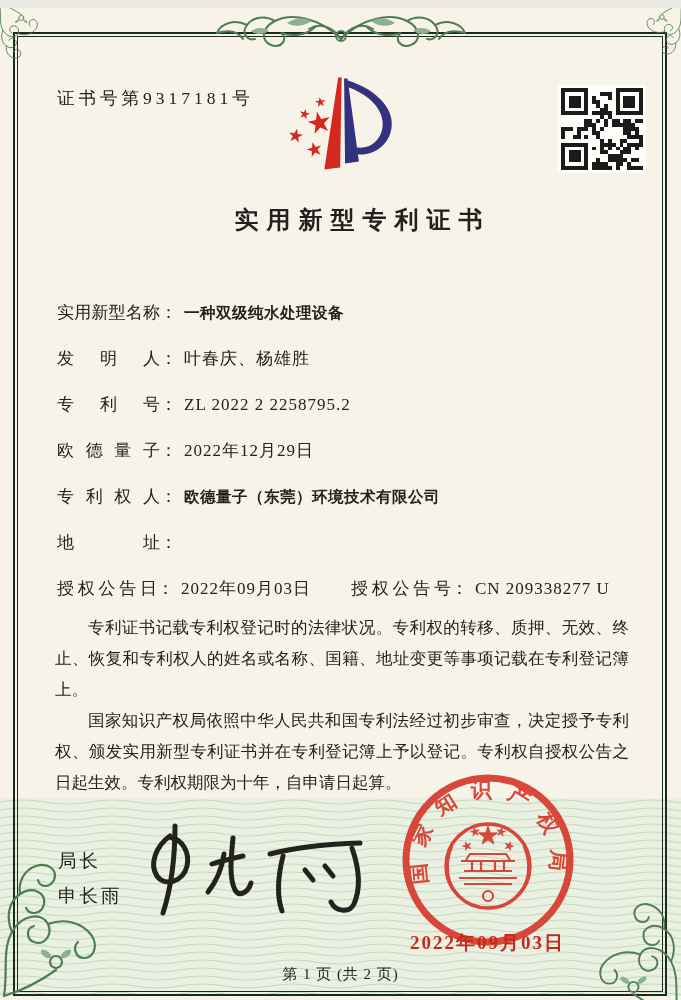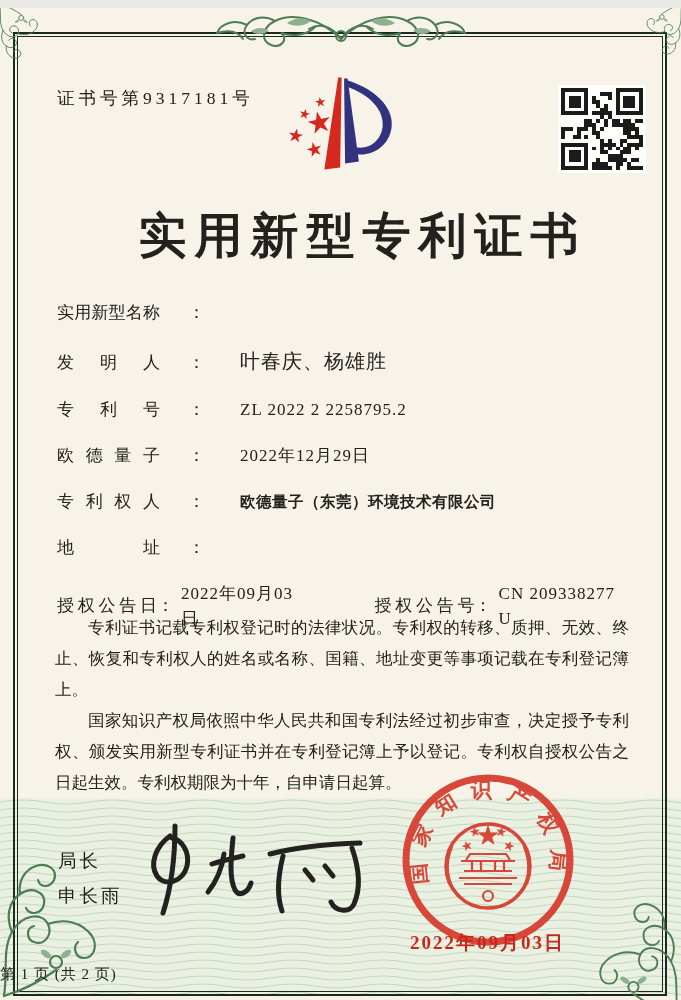--- a/index.html
+++ b/index.html
@@ -22,44 +22,44 @@
   .frame{position:absolute; left:13px; top:24px; right:14px; bottom:12px;
     border:2.5px solid var(--frame); z-index:1; pointer-events:none;}
   .frame::after{content:""; position:absolute; inset:2px; border:1px solid var(--frame);}
   
   .cert-number{position:absolute; left:57px; top:78px; font-size:17.5px;
     letter-spacing:4px; z-index:3;}
   .logo{position:absolute; left:272px; top:58px; width:158px; height:120px; z-index:3;}
   .qr{position:absolute; left:558px; top:77px; width:88px; height:88px;
     background:#fdfdfa; padding:3px; z-index:3;}
   .title{position:absolute; left:0; top:196px; width:100%; text-align:center;
-    font-size:48px; font-weight:bold; letter-spacing:8px; z-index:3;padding-left:44px;}
+    font-size:24px; font-weight:bold; letter-spacing:8px; z-index:3;padding-left:44px;}
   
   .fields{position:absolute; left:57px; top:292px; width:572px; z-index:3;}
-  .row{display:flex; align-items:baseline; margin-bottom:20.5px; font-size:17px; line-height:1.5;gap:28px;}
+  .row{display:flex; align-items:baseline; margin-bottom:20.5px; font-size:17px; line-height:1.5;}
   .flabel{width:103px; text-align:justify; text-align-last:justify; flex:none;}
   .colon{flex:none; margin-right:7px;}
   .fvalue{letter-spacing:1px;}
   .v-hei{font-family:"Liberation Sans","DejaVu Sans",sans-serif; font-weight:bold; font-size:15.5px; letter-spacing:.5px;}
-  .v-fs{font-size:20px;}
+  .v-fs{font-size:17px;}
   .grant-group{display:flex; align-items:center;}
   .grant-group + .grant-group{margin-left:40px;}
   .grant-group .flabel{width:100px;}
   
   .paragraphs{position:absolute; left:55px; top:604px; width:574px; z-index:3;
     font-size:16.5px; line-height:31px; text-align:justify;}
   .paragraphs p{text-indent:2em;}
   
   .chief{position:absolute; left:58px; top:836px; z-index:3; font-size:18.5px;
     letter-spacing:3px; line-height:35px;}
   .signature{position:absolute; left:132px; top:812px; width:240px; height:100px; z-index:3;}
   .seal{position:absolute; left:398px; top:762px; width:180px; height:180px; z-index:3; opacity:.92;}
   .seal-date{position:absolute; left:410px; top:922px; z-index:4; font-size:19px;
     color:var(--date-red); letter-spacing:2px; font-weight:bold;}
-  .footer-page{position:absolute; left:0; top:957px; width:100%; 
+  .footer-page{position:absolute; left:0; top:957px; width:100%; text-align:center;
     font-size:15px; letter-spacing:1px; z-index:3;}
   
   .ornament{position:absolute; z-index:2; pointer-events:none;}
   .orn-top{left:50%; top:1px; width:310px; height:46px; transform:translateX(-50%);}
   .orn-bl{left:-2px; top:850px; width:110px; height:140px;}
   .orn-br{right:-2px; top:890px; width:94px; height:120px; transform:scaleX(-1);}
   .orn-tl{left:-3px; top:-5px; width:46px; height:58px; transform:scaleY(-1);}
   .orn-tr{right:-3px; top:-5px; width:42px; height:54px; transform:scale(-1,-1);}
   svg{display:block;}
 </style>
@@ -274,20 +274,21 @@
       <rect x="1" y="15" width="5" height="5" fill="#fdfdfa"></rect>
       <rect x="2" y="16" width="3" height="3" fill="#1b1b1b"></rect>
     </svg>
 
   <div class="title">实用新型专利证书</div>
 
   <div class="fields">
     <div class="row">
       <span class="flabel">实用新型名称</span>
         <span class="colon">：</span>
+      <span class="fvalue v-hei">一种双级纯水处理设备</span>
     </div>
     <div class="row">
       <span class="flabel">发明人</span>
         <span class="colon">：</span>
       <span class="fvalue v-fs">叶春庆、杨雄胜</span>
     </div>
     <div class="row">
       <span class="flabel">专利号</span>
         <span class="colon">：</span>
       <span class="fvalue">ZL 2022 2 2258795.2</span>

